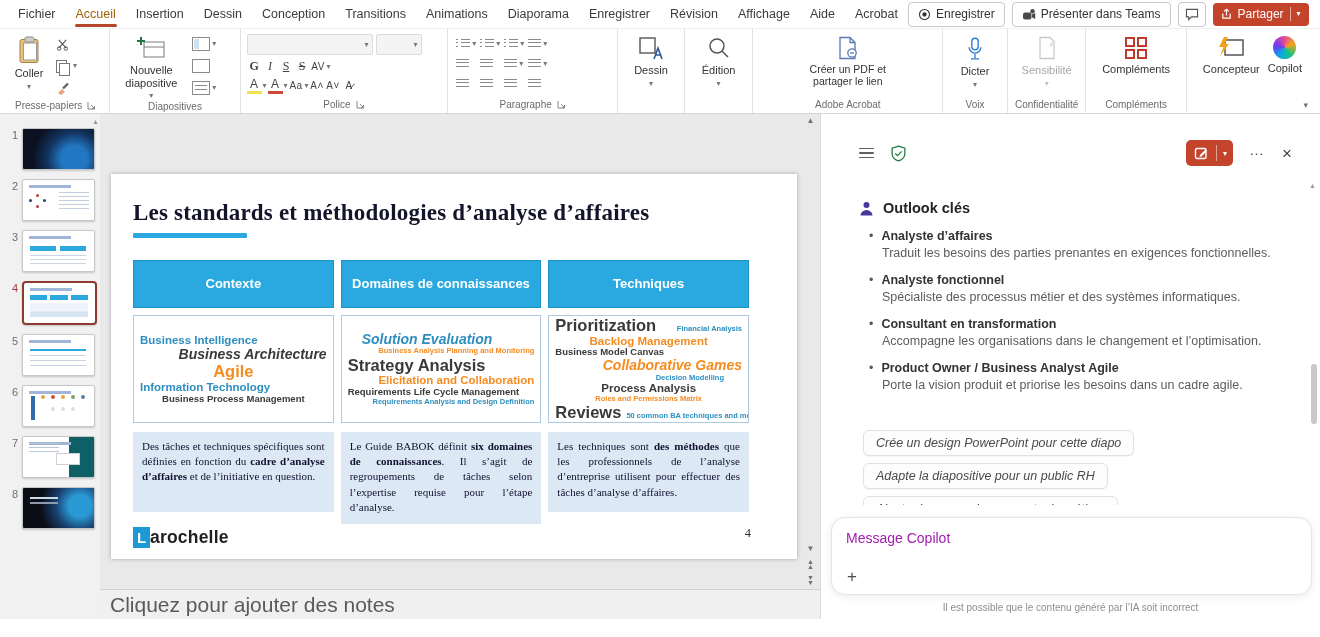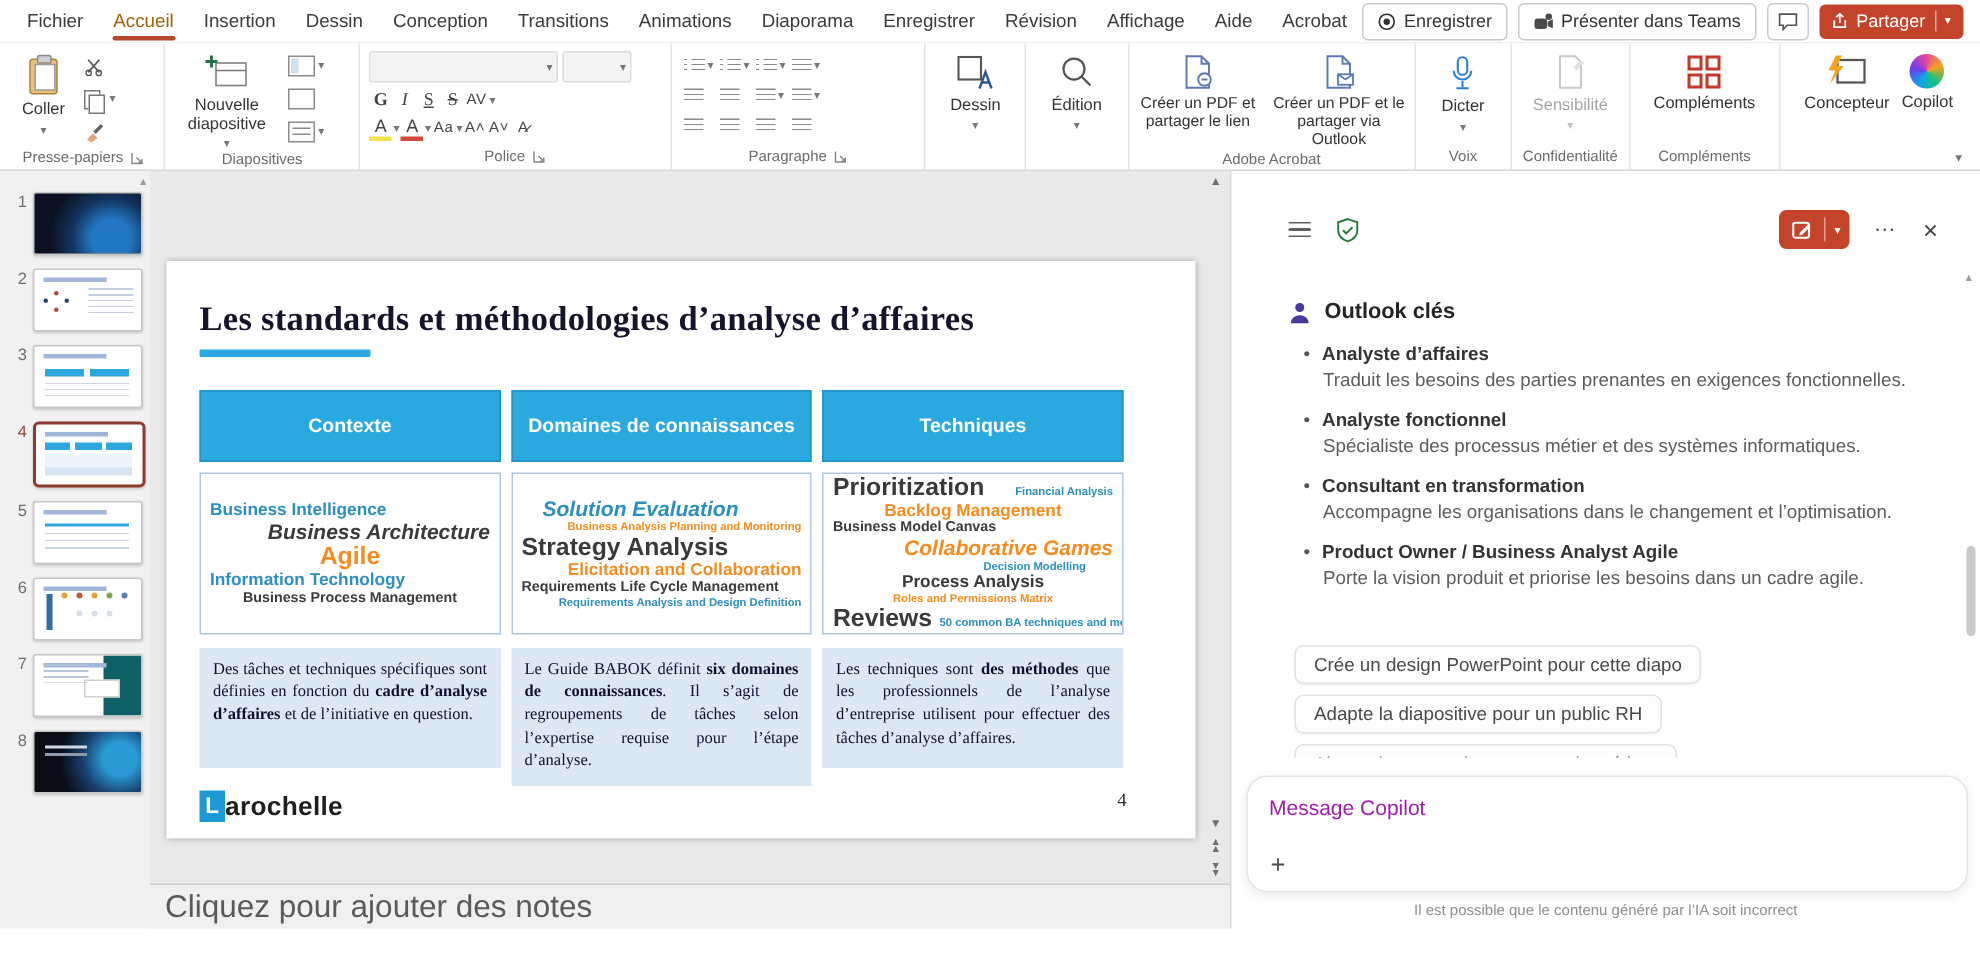--- a/index.html
+++ b/index.html
@@ -118,21 +118,21 @@
   .split-btn .segsep{width:1px;height:16px;background:rgba(255,255,255,.5);}
   .split-btn .seg2{padding:0 6px;color:#fff;font-size:8px;}
   .more{color:#555;font-size:15px;letter-spacing:2px;line-height:8px;padding-bottom:6px;}
   .closex{color:#444;font-size:17px;line-height:1;}
   .cp-body{flex:1;padding:28px 40px 0 38px;overflow:hidden;}
   .sec-head{display:flex;align-items:center;gap:9px;font-size:14.5px;font-weight:700;color:#242424;margin-bottom:4px;}
   .profile{margin-top:13px;padding-left:10px;}
   .pname{display:flex;gap:8px;font-size:12.5px;font-weight:700;color:#333;}
   .pname .bullet{color:#555;font-weight:400;}
   .pdesc{margin:3px 0 0 13px;font-size:12.5px;color:#5c5c5c;}
-  .chips{margin-top:38px;display:flex;flex-direction:column;align-items:flex-start;gap:7px;padding-left:4px;}
+  .chips{margin-top:38px;display:flex;flex-direction:column;align-items:flex-start;gap:7px;padding-left:4px;font-style:italic;}
   .chip{border:1px solid #e1e1e1;border-radius:6px;background:#fdfdfd;padding:5px 12px;font-size:12.5px;color:#4a4a4a;box-shadow:0 1px 1px rgba(0,0,0,.04);white-space:nowrap;}
   .inputcard{margin:12px 8px 3px 10px;border:1px solid #e4e4e4;border-radius:14px;background:#fff;box-shadow:0 2px 8px rgba(0,0,0,.08);height:78px;padding:12px 14px;box-sizing:border-box;position:relative;}
   .placeholder{font-size:14px;color:#a21caf;}
   .plus{position:absolute;left:15px;bottom:9px;font-size:17px;color:#4d4d4d;line-height:1;}
   .disclaimer{text-align:center;font-size:10px;color:#8e8e8e;padding:4px 0 6px;}
   .cp-scroll{position:absolute;right:3px;top:250px;width:6px;height:60px;border-radius:3px;background:#c9c9c9;}
   .cp-up{position:absolute;right:4px;top:68px;font-size:7px;color:#9a9a9a;}
   svg{display:block;}
 </style>
 </head>
@@ -388,29 +388,20 @@
       <div class="rgc" style="justify-content:center;gap:10px;">
         <span class="bigbtn" style="width:80px;font-size:10.5px;">
           <svg width="22" height="24" viewBox="0 0 22 24">
               <path d="M3 1.5 h10 l5 5 v16 h-15z" fill="#fff" stroke="#5b79b4" stroke-width="1.3"></path>
               <path d="M13 1.5 v5 h5" fill="none" stroke="#5b79b4" stroke-width="1.3"></path>
               <circle cx="15" cy="17" r="4.2" fill="#fff" stroke="#5b79b4" stroke-width="1.3"></circle>
               <path d="M13 17 h4" stroke="#5b79b4" stroke-width="1.3"></path>
             </svg>
           <span>Créer un PDF et partager le lien</span>
         </span>
-        <span class="bigbtn" style="width:88px;font-size:10.5px;">
-          <svg width="22" height="24" viewBox="0 0 22 24">
-              <path d="M3 1.5 h10 l5 5 v16 h-15z" fill="#fff" stroke="#5b79b4" stroke-width="1.3"></path>
-              <path d="M13 1.5 v5 h5" fill="none" stroke="#5b79b4" stroke-width="1.3"></path>
-              <rect x="10" y="13.5" width="10" height="7" fill="#fff" stroke="#5b79b4" stroke-width="1.2"></rect>
-              <path d="M10 13.5 l5 3.5 5-3.5" fill="none" stroke="#5b79b4" stroke-width="1.2"></path>
-            </svg>
-          <span>Créer un PDF et le partager via Outlook</span>
-        </span>
       </div>
       <div class="glabel">
           <span>Adobe Acrobat</span>
         </div>
     </div>
 
     <div class="rgroup" style="width:52px;">
       <div class="rgc" style="justify-content:center;">
         <span class="bigbtn">
           <svg width="18" height="26" viewBox="0 0 20 27">

